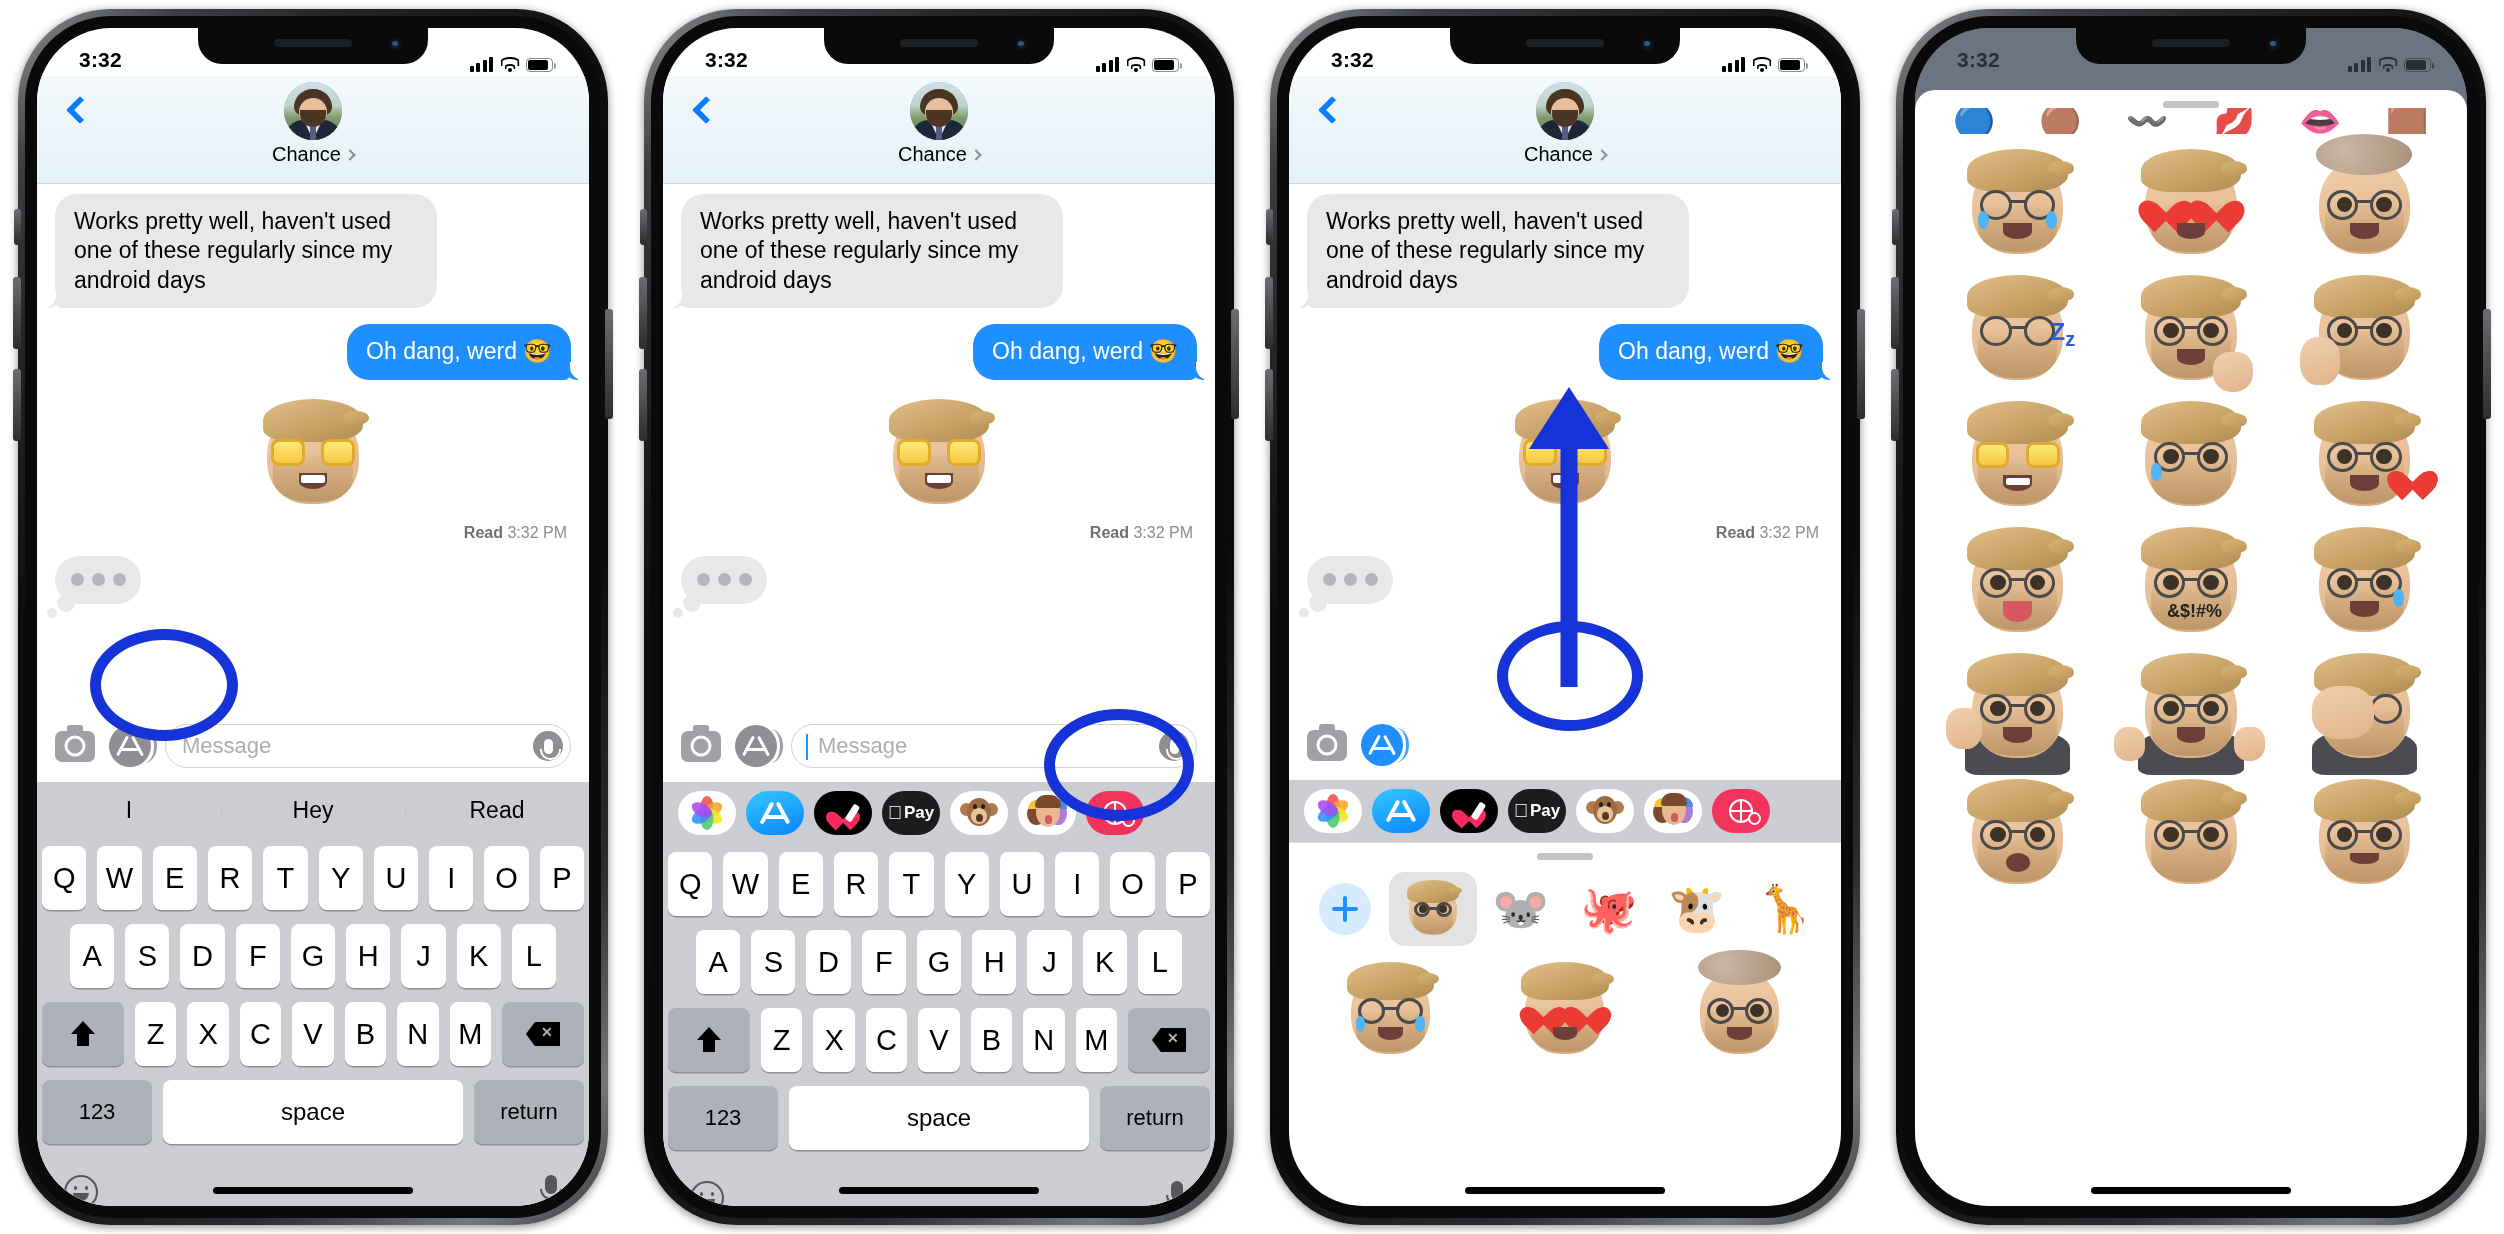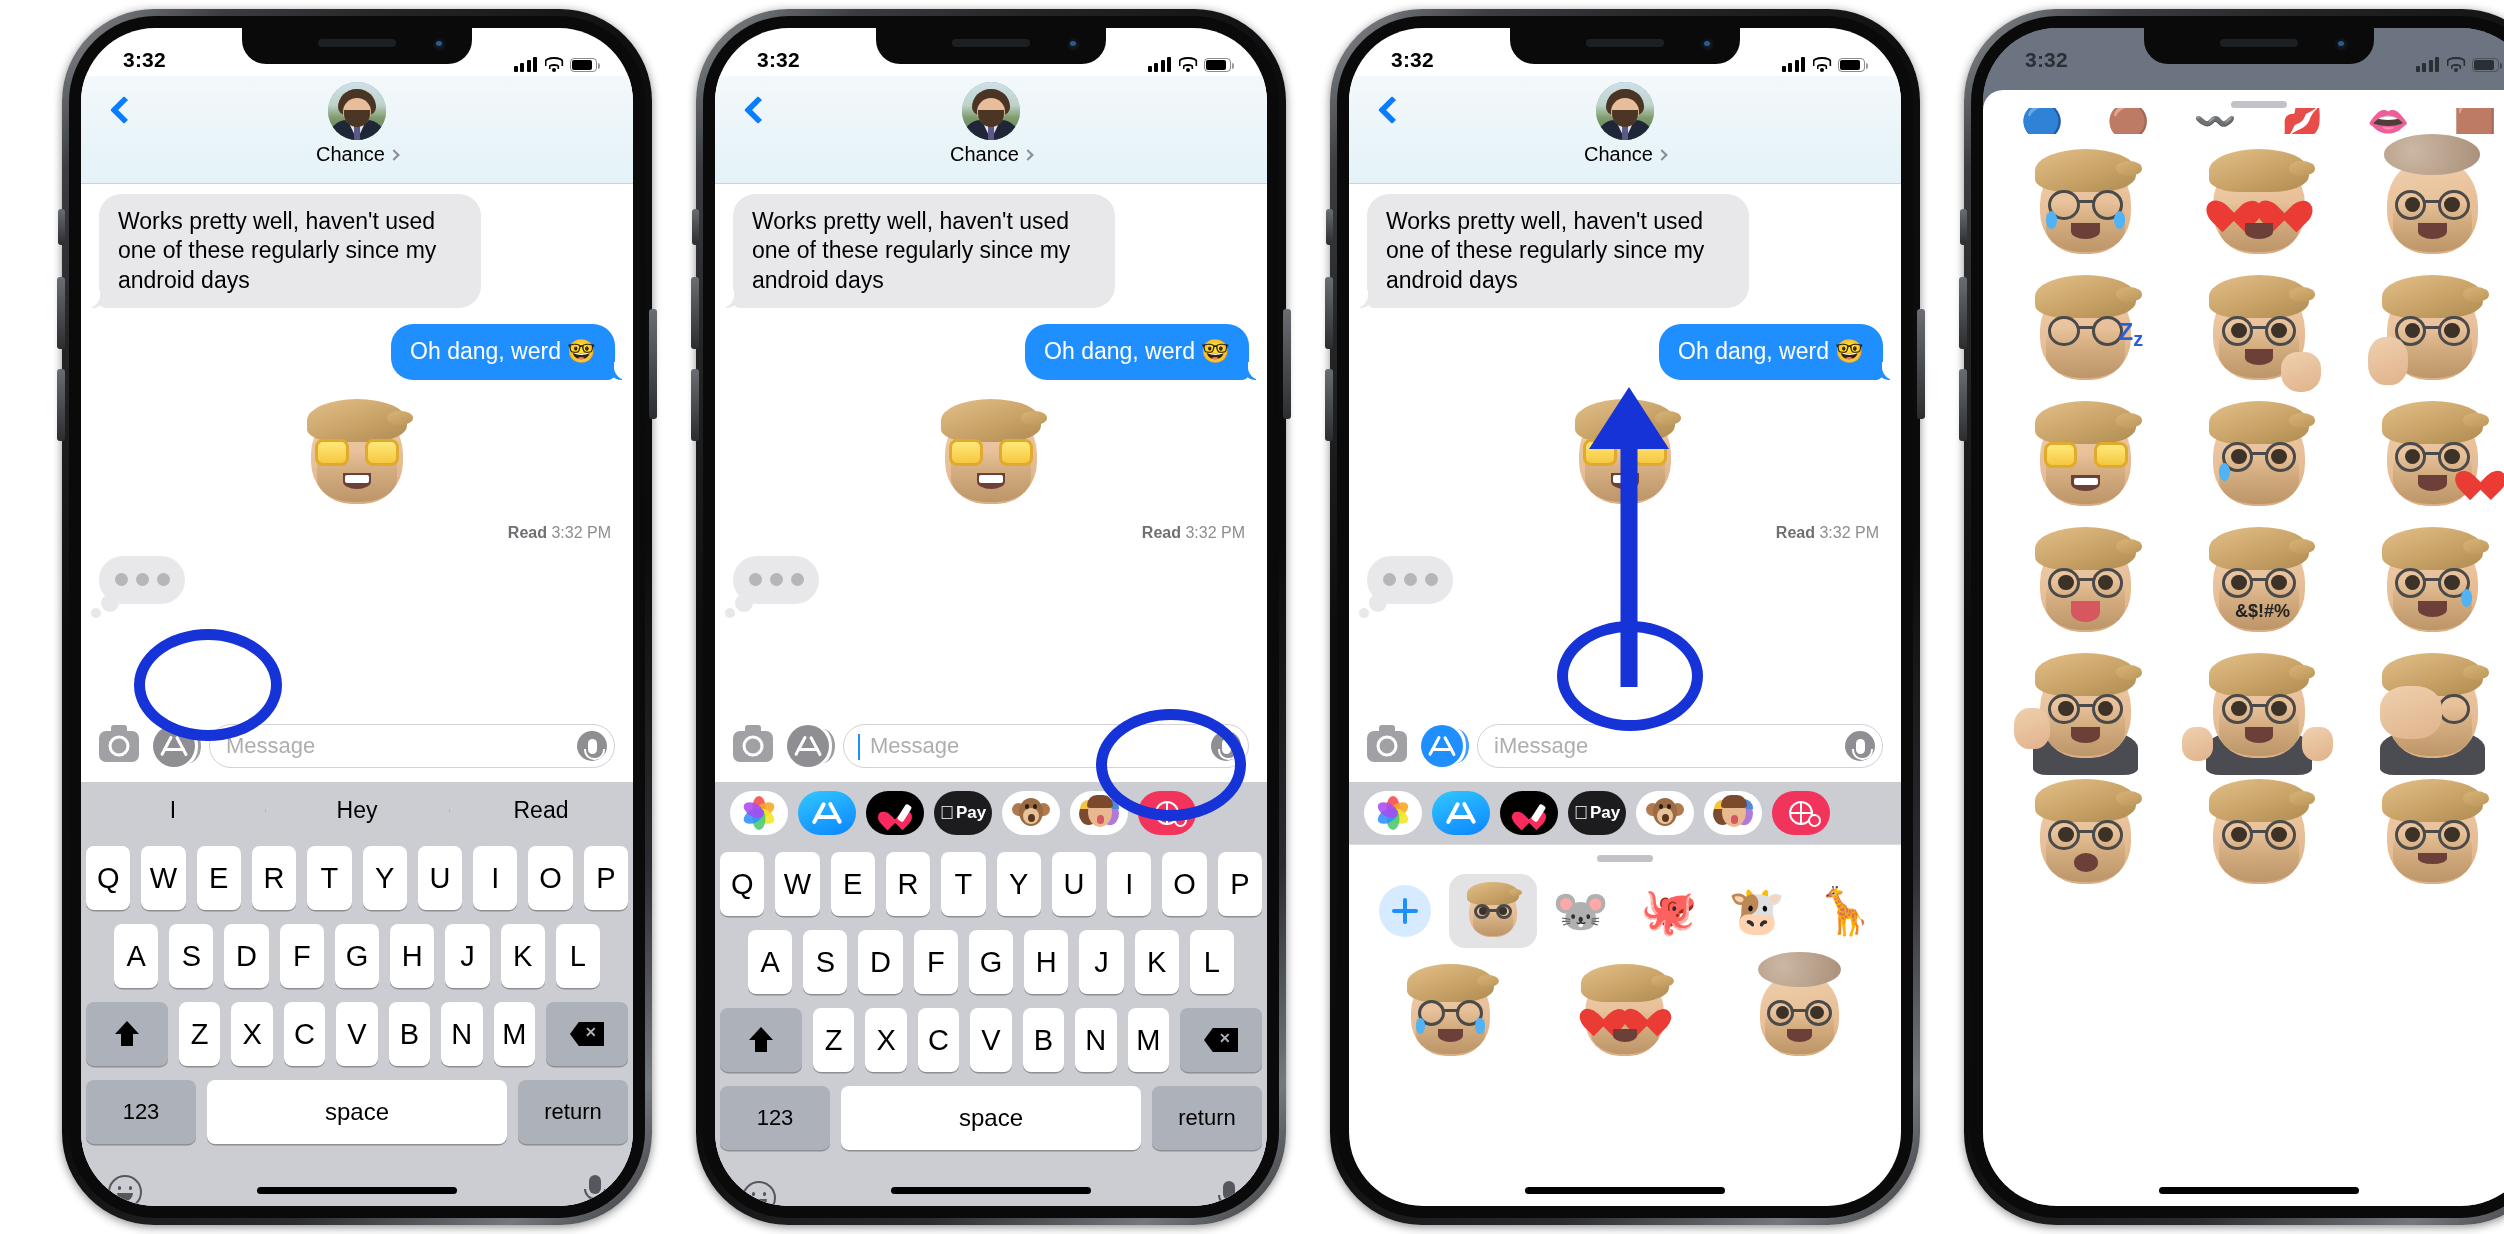--- a/index.html
+++ b/index.html
@@ -1,20 +1,20 @@
 <!DOCTYPE html>
 <html><head>
 <meta charset="utf-8">
 <style>
   *{box-sizing:border-box;margin:0;padding:0;}
   html,body{width:2504px;height:1234px;background:#ffffff;font-family:"Liberation Sans",sans-serif;overflow:hidden;}
   .stage{position:relative;width:2504px;height:1234px;display:flex;justify-content:space-between;align-items:center;padding:0 18px;}
 
   
-  .phone{position:relative;width:590px;height:1216px;flex:0 0 590px;margin-left:44px;}
+  .phone{position:relative;width:590px;height:1216px;flex:0 0 590px;}
   .frame{position:absolute;inset:0;border-radius:92px;background:
       linear-gradient(135deg,#8f9296 0%,#3b3d40 9%,#242628 18%,#0d0e10 34%,#0a0b0c 62%,#2a2c2f 80%,#75787c 92%,#3a3c3f 100%);
       box-shadow:0 2px 10px rgba(0,0,0,.45);}
   .frame:after{content:"";position:absolute;inset:7px;border-radius:86px;background:#0a0a0b;}
   .screen{position:absolute;left:19px;top:19px;right:19px;bottom:19px;border-radius:74px;overflow:hidden;background:#fff;}
   .btn-side{position:absolute;background:linear-gradient(180deg,#6a6d71,#2b2d2f);border-radius:3px;}
   .btn-mute{left:-4px;top:200px;width:7px;height:36px;}
   .btn-vup{left:-5px;top:268px;width:8px;height:72px;}
   .btn-vdn{left:-5px;top:360px;width:8px;height:72px;}
   .btn-pwr{right:-5px;top:300px;width:8px;height:110px;}
@@ -681,26 +681,20 @@
       </div>
       <div class="inputbar">
         <div class="icon-cam"></div>
         <div class="appicon blue">
             <div class="a-glyph">
               <i></i>
               <i></i>
               <i></i>
             </div>
           </div>
-        <div class="msgfield">
-          <span>iMessage</span>
-          <div class="mic">
-              <b></b>
-            </div>
-        </div>
       </div>
       <div class="appdrawer">
         <div class="adi ad-photos">
           <div class="pin" style="background: rgb(242, 75, 75); transform: translate(-50%, -50%) rotate(0deg) translateY(-6px); left: 50%; top: 50%; transform-origin: 50% 50%;"></div>
           <div class="pin" style="background: rgb(245, 166, 35); transform: translate(-50%, -50%) rotate(60deg) translateY(-6px); left: 50%; top: 50%; transform-origin: 50% 50%;"></div>
           <div class="pin" style="background: rgb(245, 230, 35); transform: translate(-50%, -50%) rotate(120deg) translateY(-6px); left: 50%; top: 50%; transform-origin: 50% 50%;"></div>
           <div class="pin" style="background: rgb(73, 201, 109); transform: translate(-50%, -50%) rotate(180deg) translateY(-6px); left: 50%; top: 50%; transform-origin: 50% 50%;"></div>
           <div class="pin" style="background: rgb(47, 143, 255); transform: translate(-50%, -50%) rotate(240deg) translateY(-6px); left: 50%; top: 50%; transform-origin: 50% 50%;"></div>
           <div class="pin" style="background: rgb(168, 75, 242); transform: translate(-50%, -50%) rotate(300deg) translateY(-6px); left: 50%; top: 50%; transform-origin: 50% 50%;"></div>
         </div>

